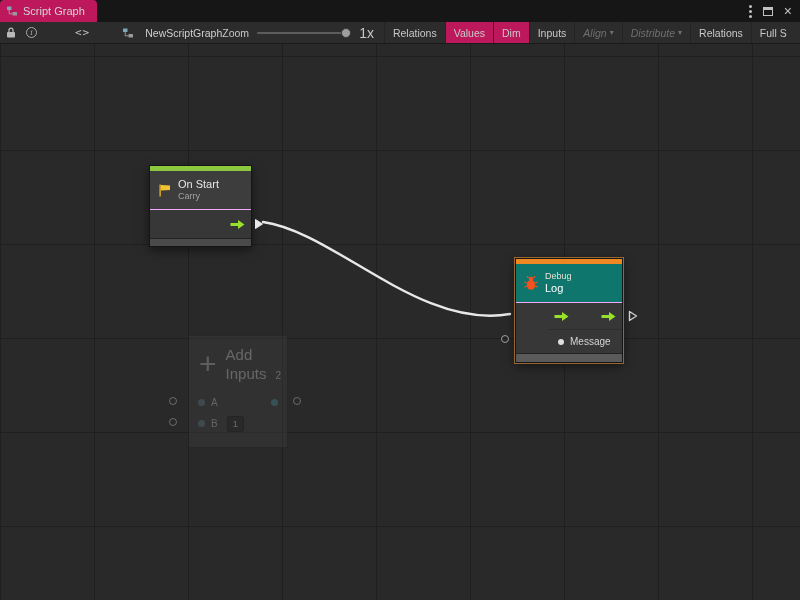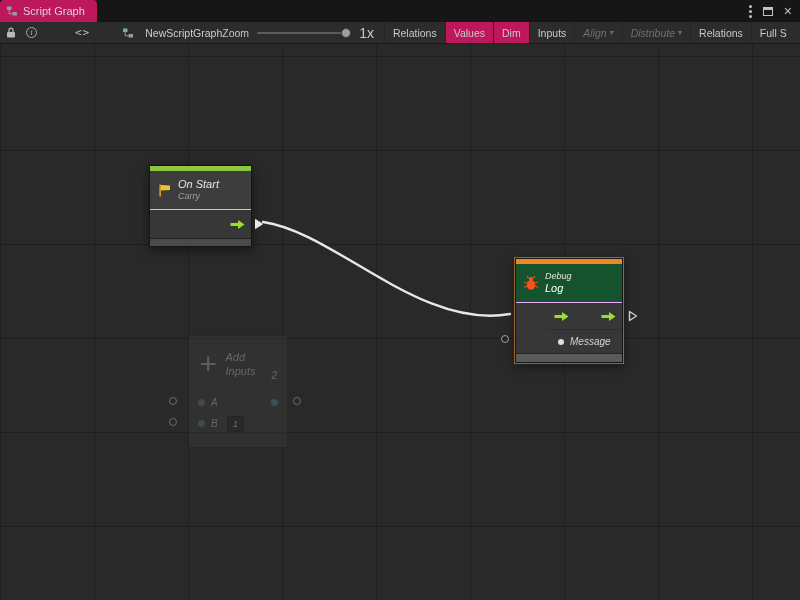--- a/index.html
+++ b/index.html
@@ -53,28 +53,28 @@
   .canvas { position:absolute; top:44px; left:0; width:800px; height:556px;
             background-color:#292929;
             background-image:
               linear-gradient(to right,#1f1f1f 1px,transparent 1px),
               linear-gradient(to bottom,#1f1f1f 1px,transparent 1px);
             background-size:94px 94px, 94px 94px;
             background-position:0 0, 0 12px; }
   .wires { position:absolute; top:0; left:0; pointer-events:none; }
 
   .node { position:absolute; border:1px solid #151515; background:#373737;
-          box-shadow:0 3px 10px rgba(0,0,0,.5);font-style:italic; }
+          box-shadow:0 3px 10px rgba(0,0,0,.5); }
   .strip { height:5px; }
   .node-header { background:#3d3d3d; display:flex; align-items:center; gap:6px;
                  padding:0 7px; height:38px; }
   .titles { display:flex; flex-direction:column; line-height:1.2; }
   .ntitle { font-size:11px; color:#e6e6e6; }
   .nsub { font-size:9px; color:#a2a2a2; }
-  .debug-h { background:#14532d; }
+  .debug-h { background:#0f766e; }
   .debug-h .nsub { color:#e9e2d2; }
   .debug-h .ntitle { color:#ffffff; }
   .ports { border-top:1px solid #f0abfc;padding-left:32px; }
   .prow { display:flex; align-items:center; padding:0 6px; }
   .prow.out { height:28px; justify-content:flex-end; }
   .prow.both { height:26px; justify-content:space-between; }
   .prow.msg { height:24px; border-top:1px solid #2d2d2d; gap:6px; padding-left:10px; }
   .port-dot { width:6px; height:6px; border-radius:50%; background:#dedede; flex:none; }
   .port-label { font-size:10px; color:#d4d4d4; }
   .nfooter { height:8px; background:#4a4a4a; border-top:1px solid #232323; }
@@ -83,21 +83,21 @@
 
   .trigger-tri { position:absolute; width:10px; height:12px; }
   .port-circle { position:absolute; width:8px; height:8px;
                  border:1px solid #9c9c9c; border-radius:50%; background:transparent; }
   .port-circle.faint { opacity:.55; }
 
   
   .ghost { opacity:.38; background:#3f3f3f; border-color:#262626; box-shadow:none; }
   .ghost-header { height:56px; display:flex; align-items:center; gap:9px; padding:0 10px; }
   .plus { font-size:30px; font-weight:300; color:#b2b2b2; line-height:28px; }
-  .gtitle { font-size:11px; color:#c9c9c9; line-height:1.3; }
+  .gtitle { font-size:15px; color:#c9c9c9; line-height:1.3; }
   .gcount { margin-left:auto; align-self:flex-end; padding-bottom:11px;
             font-size:10px; color:#c9c9c9; }
   .grow { height:21px; display:flex; align-items:center; gap:6px; padding:0 9px; }
   .gdot { width:7px; height:7px; border-radius:50%; background:#63808d; flex:none; }
   .gdot.teal { margin-left:auto; background:#4f93a2; }
   .glabel { font-size:10px; color:#c2c2c2; }
   .gval { font-size:9.5px; color:#d0d0d0; background:#2b2b2b; border:1px solid #1d1d1d;
           padding:0 5px; border-radius:2px; margin-left:3px; line-height:14px; }
   .gpad { height:13px; }
 </style>

